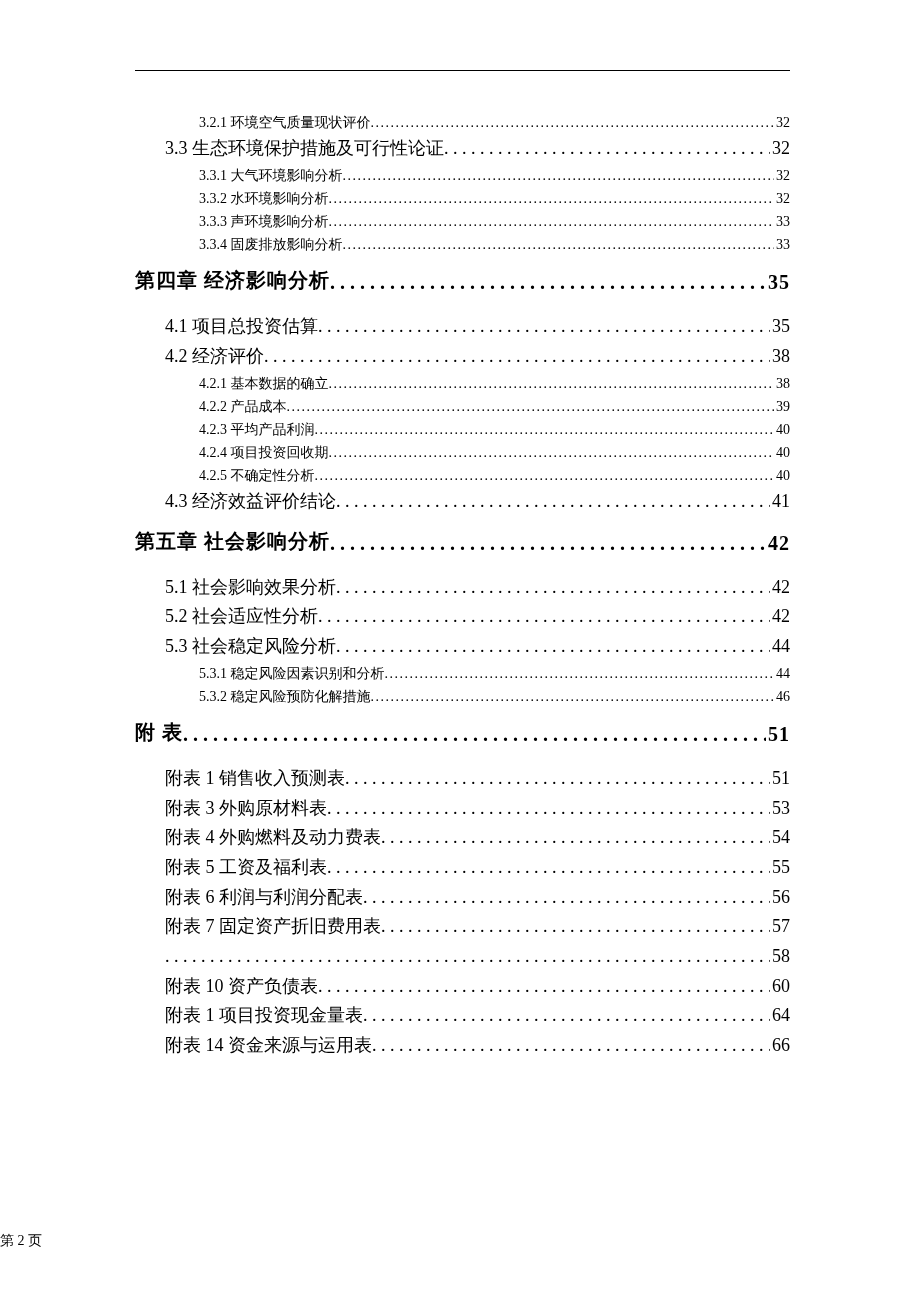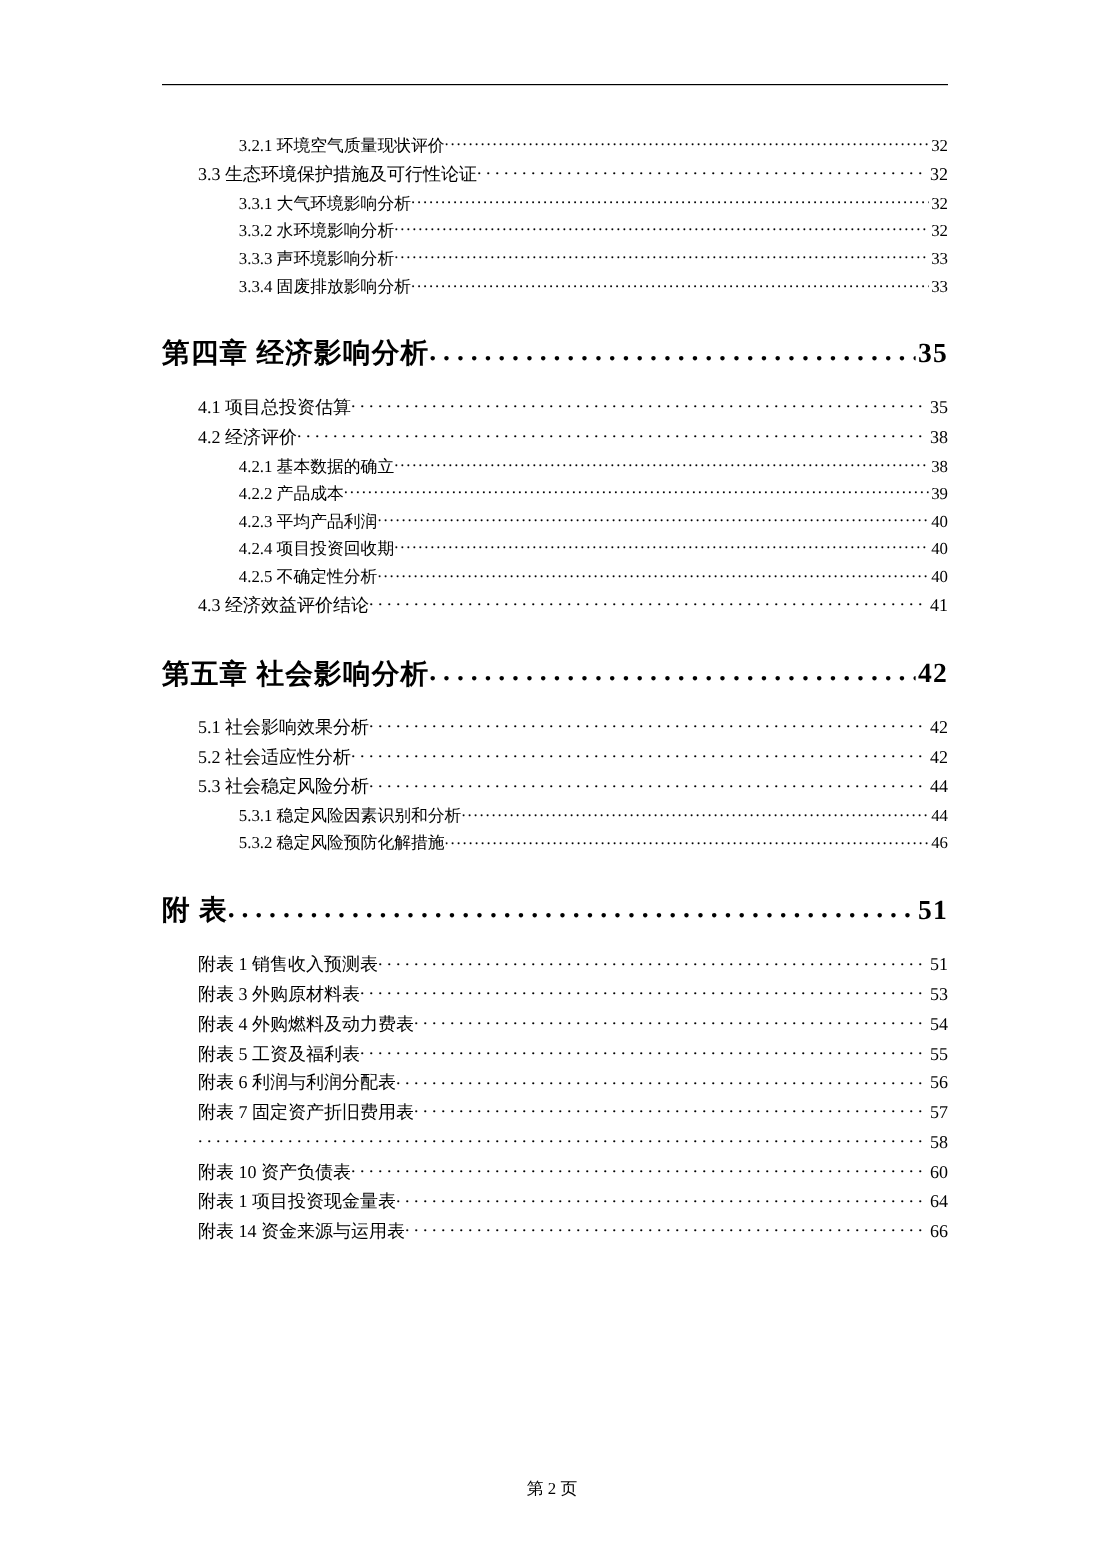--- a/index.html
+++ b/index.html
@@ -9,21 +9,21 @@
     min-height: 1302px;
     padding: 70px 130px 50px 135px;
     position: relative;
   }
   .rule {
     border-top: 1.5px solid #000;
     margin-bottom: 40px;
   }
   .toc-line {
     display: flex;
-    align-items: center;
+    align-items: flex-end;
     white-space: nowrap;
     overflow: hidden;
   }
   .toc-label { flex: 0 0 auto; }
   .toc-dots {
     flex: 1 1 auto;
     overflow: hidden;
     position: relative;
     height: 1em;
   }
@@ -32,41 +32,41 @@
     letter-spacing: 0px;
     position: absolute; left: 0; right: 0; bottom: 0;
   }
   .toc-dots.fine::after {
     content: "........................................................................................................................................................................................................................................................................................";
     letter-spacing: 1.5px;
     position: absolute; left: 0; right: 0; bottom: 0;
   }
   .toc-page { flex: 0 0 auto; padding-left: 2px; }
   .lvl-chapter {
-    font-size: 23px;
+    font-size: 20px;
     font-weight: bold;
-    margin-top: 28px;
+    margin-top: 11px;
     margin-bottom: 18px;
     letter-spacing: 1px;
   }
   .lvl-section {
-    font-size: 15px;
+    font-size: 18px;
     margin-left: 30px;
     line-height: 1.65;
   }
   .lvl-sub {
     font-size: 14px;
     margin-left: 64px;
     line-height: 1.65;
   }
   .footer {
     position: absolute;
     bottom: 52px;
     left: 0; right: 0;
-    text-align: center;
+    text-align: left;
     font-size: 14px;
   }
 </style>
 </head>
 <body>
 
 <div class="page">
   <div class="rule"></div>
   <div id="toc">
       <div class="toc-line lvl-sub">

